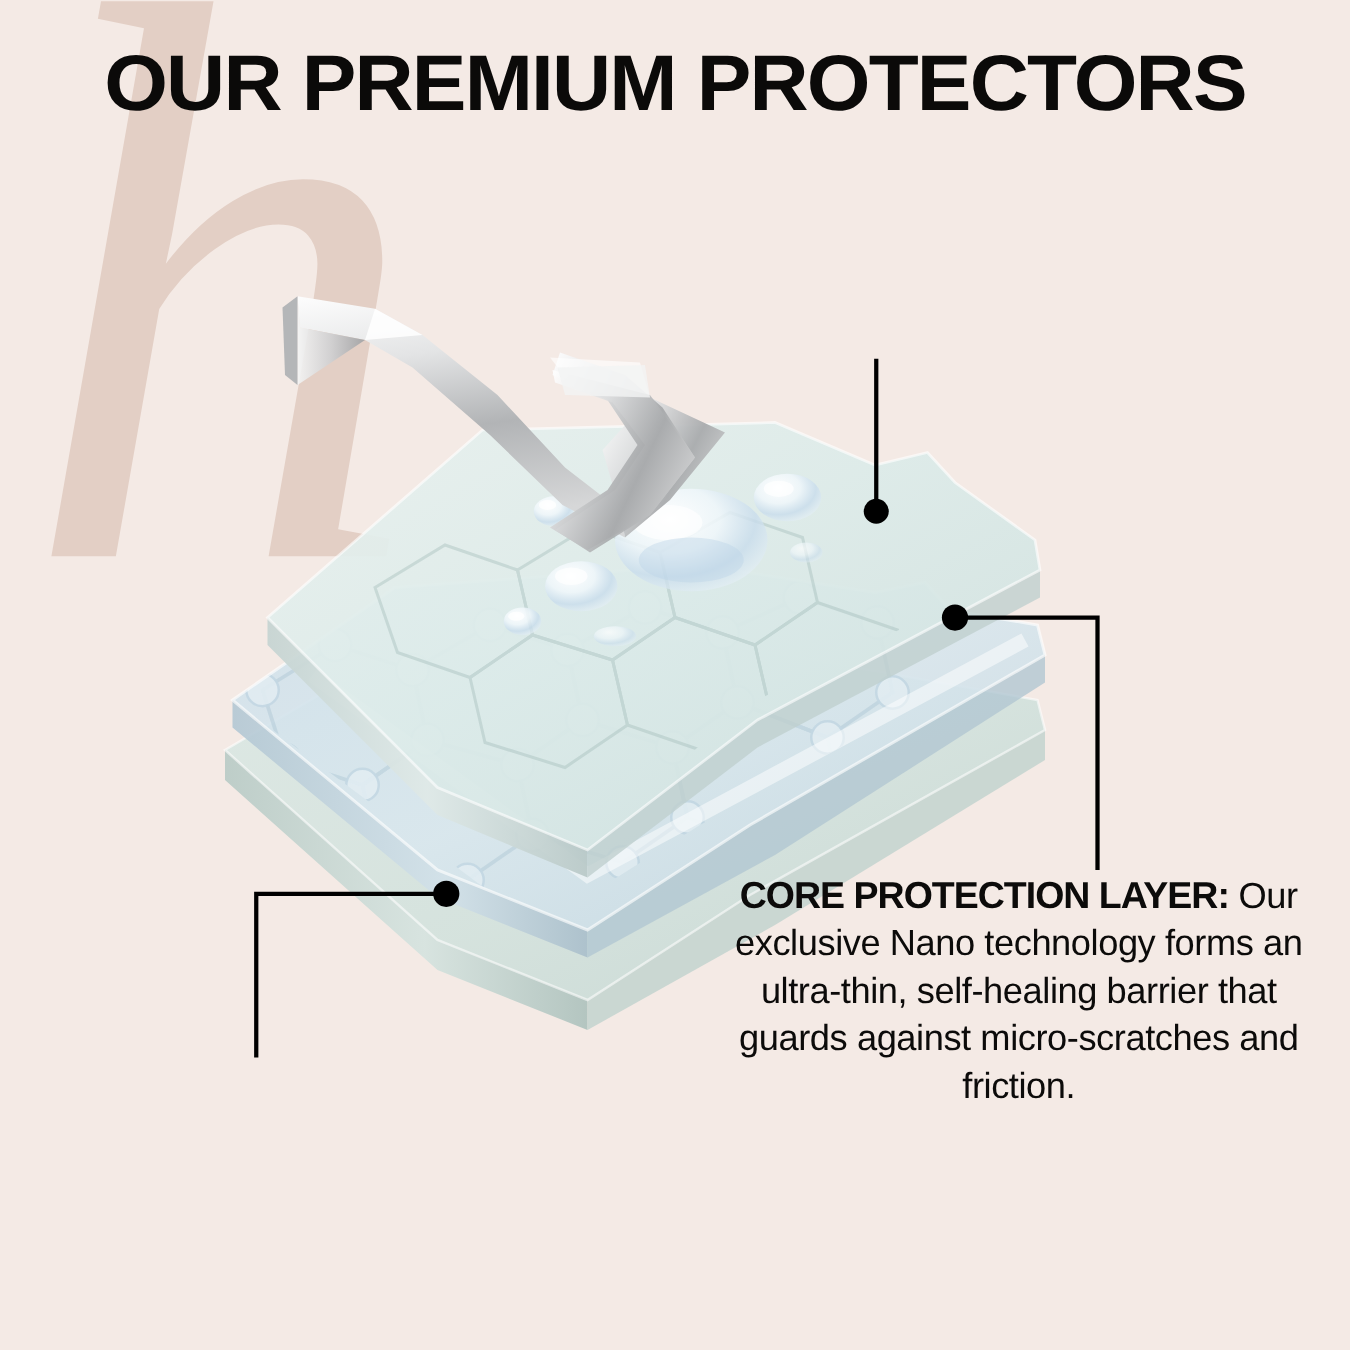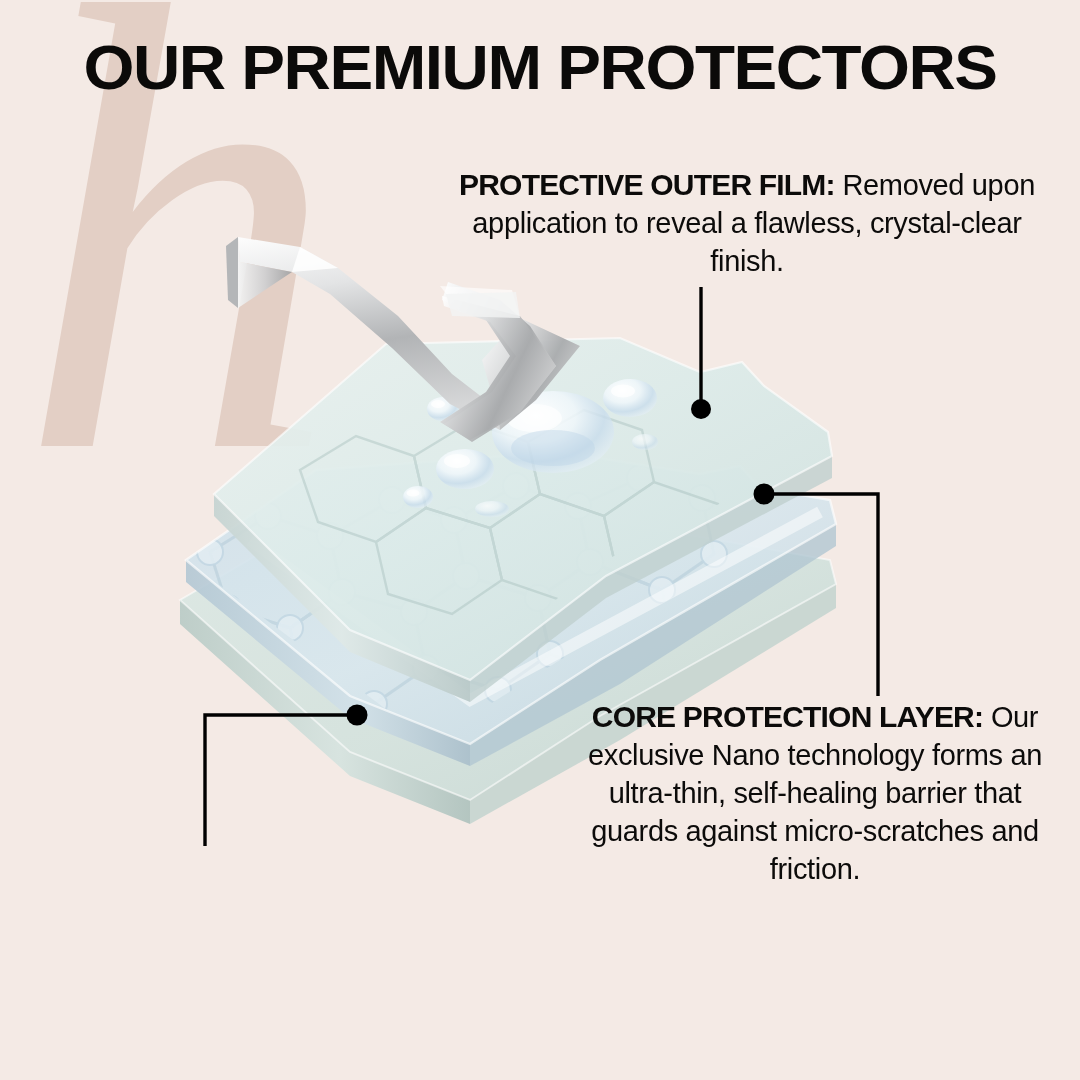--- a/index.html
+++ b/index.html
@@ -318,24 +318,20 @@
         <path d="M352,715 L205,715 L205,846"></path>
       </g>
       <g fill="#000000">
         <circle cx="701" cy="409" r="10"></circle>
         <circle cx="764" cy="494" r="10.5"></circle>
         <circle cx="357" cy="715" r="10.5"></circle>
       </g>
     </svg>
   </div>
 
-  <div class="callout" id="callout-film">
-    <b>PROTECTIVE OUTER FILM:</b>
-    <span>Removed upon application to reveal a flawless, crystal-clear finish.</span>
-  </div>
 
   <div class="callout" id="callout-core">
     <b>CORE PROTECTION LAYER:</b>
     <span>Our exclusive Nano technology forms an ultra-thin, self-healing barrier that guards against micro-scratches and friction.</span>
   </div>
 
 
 </div>
 
 </body></html>

